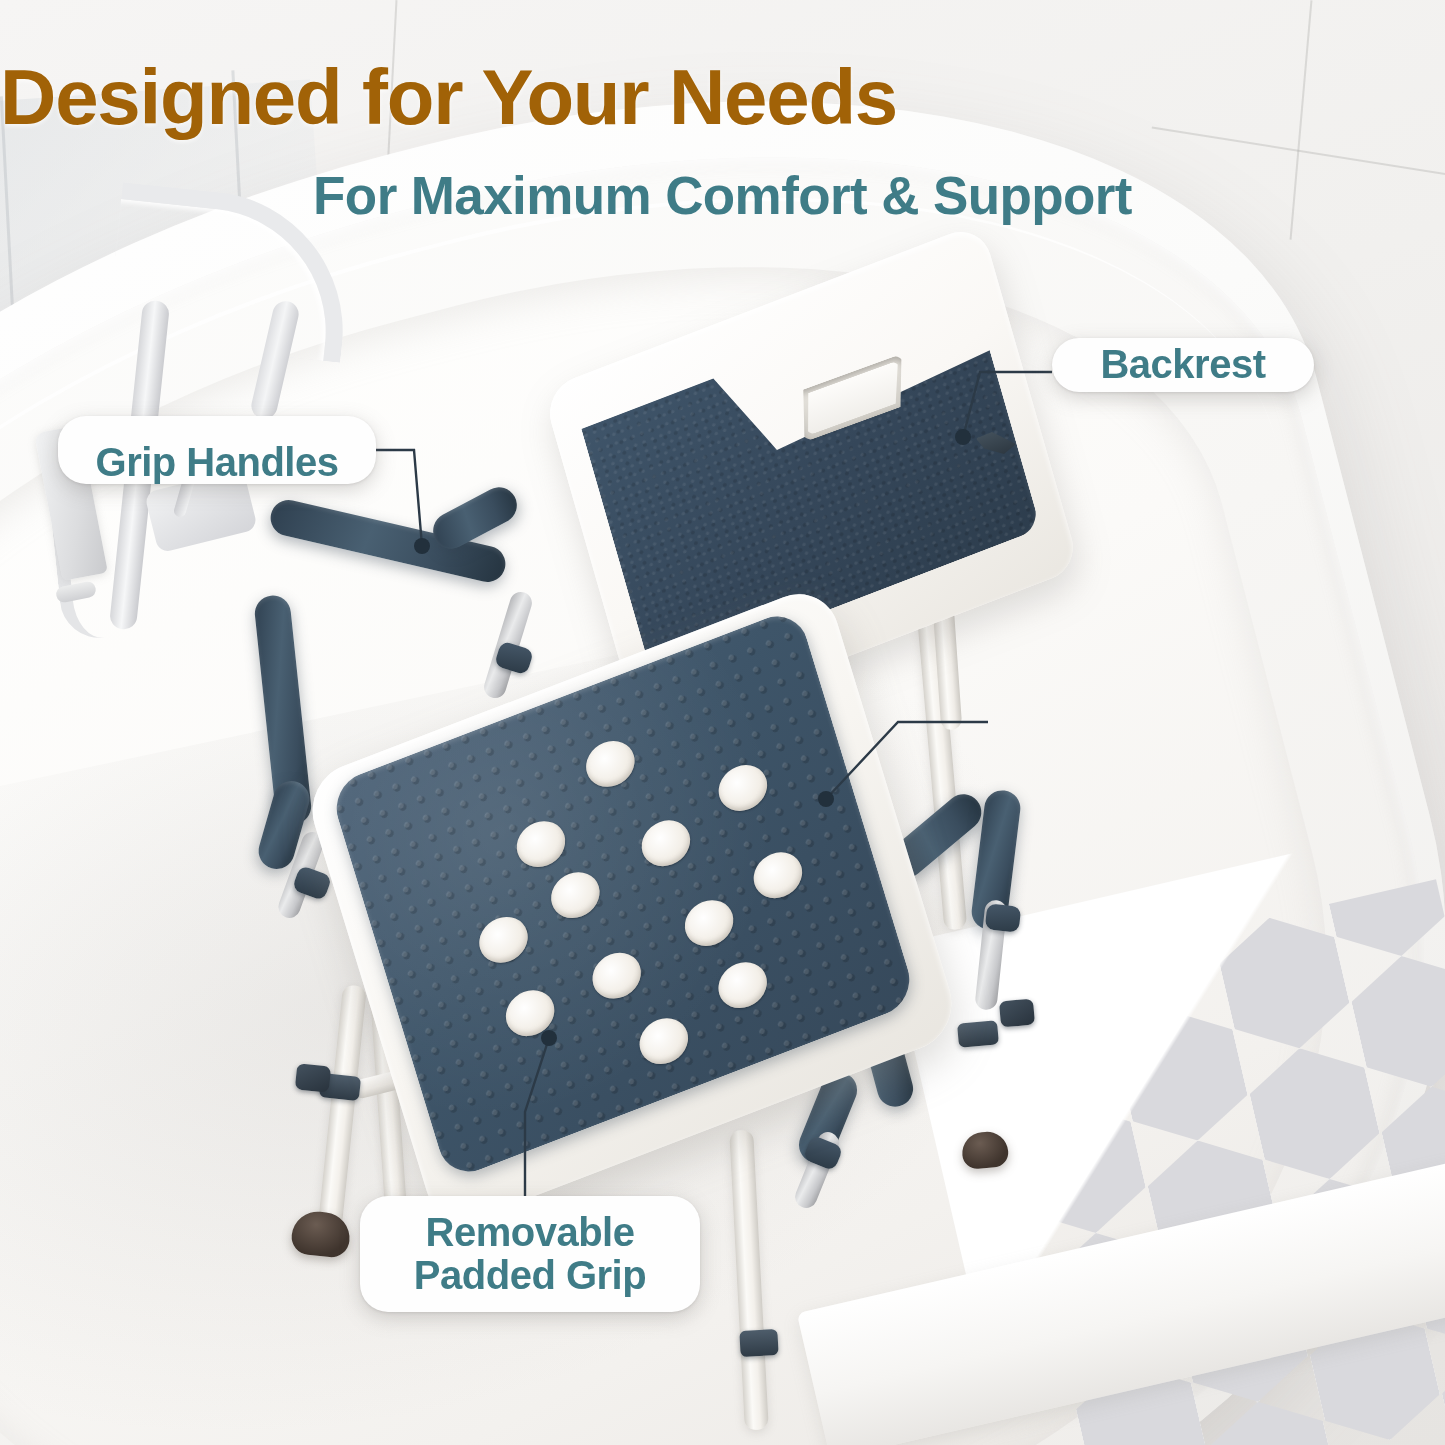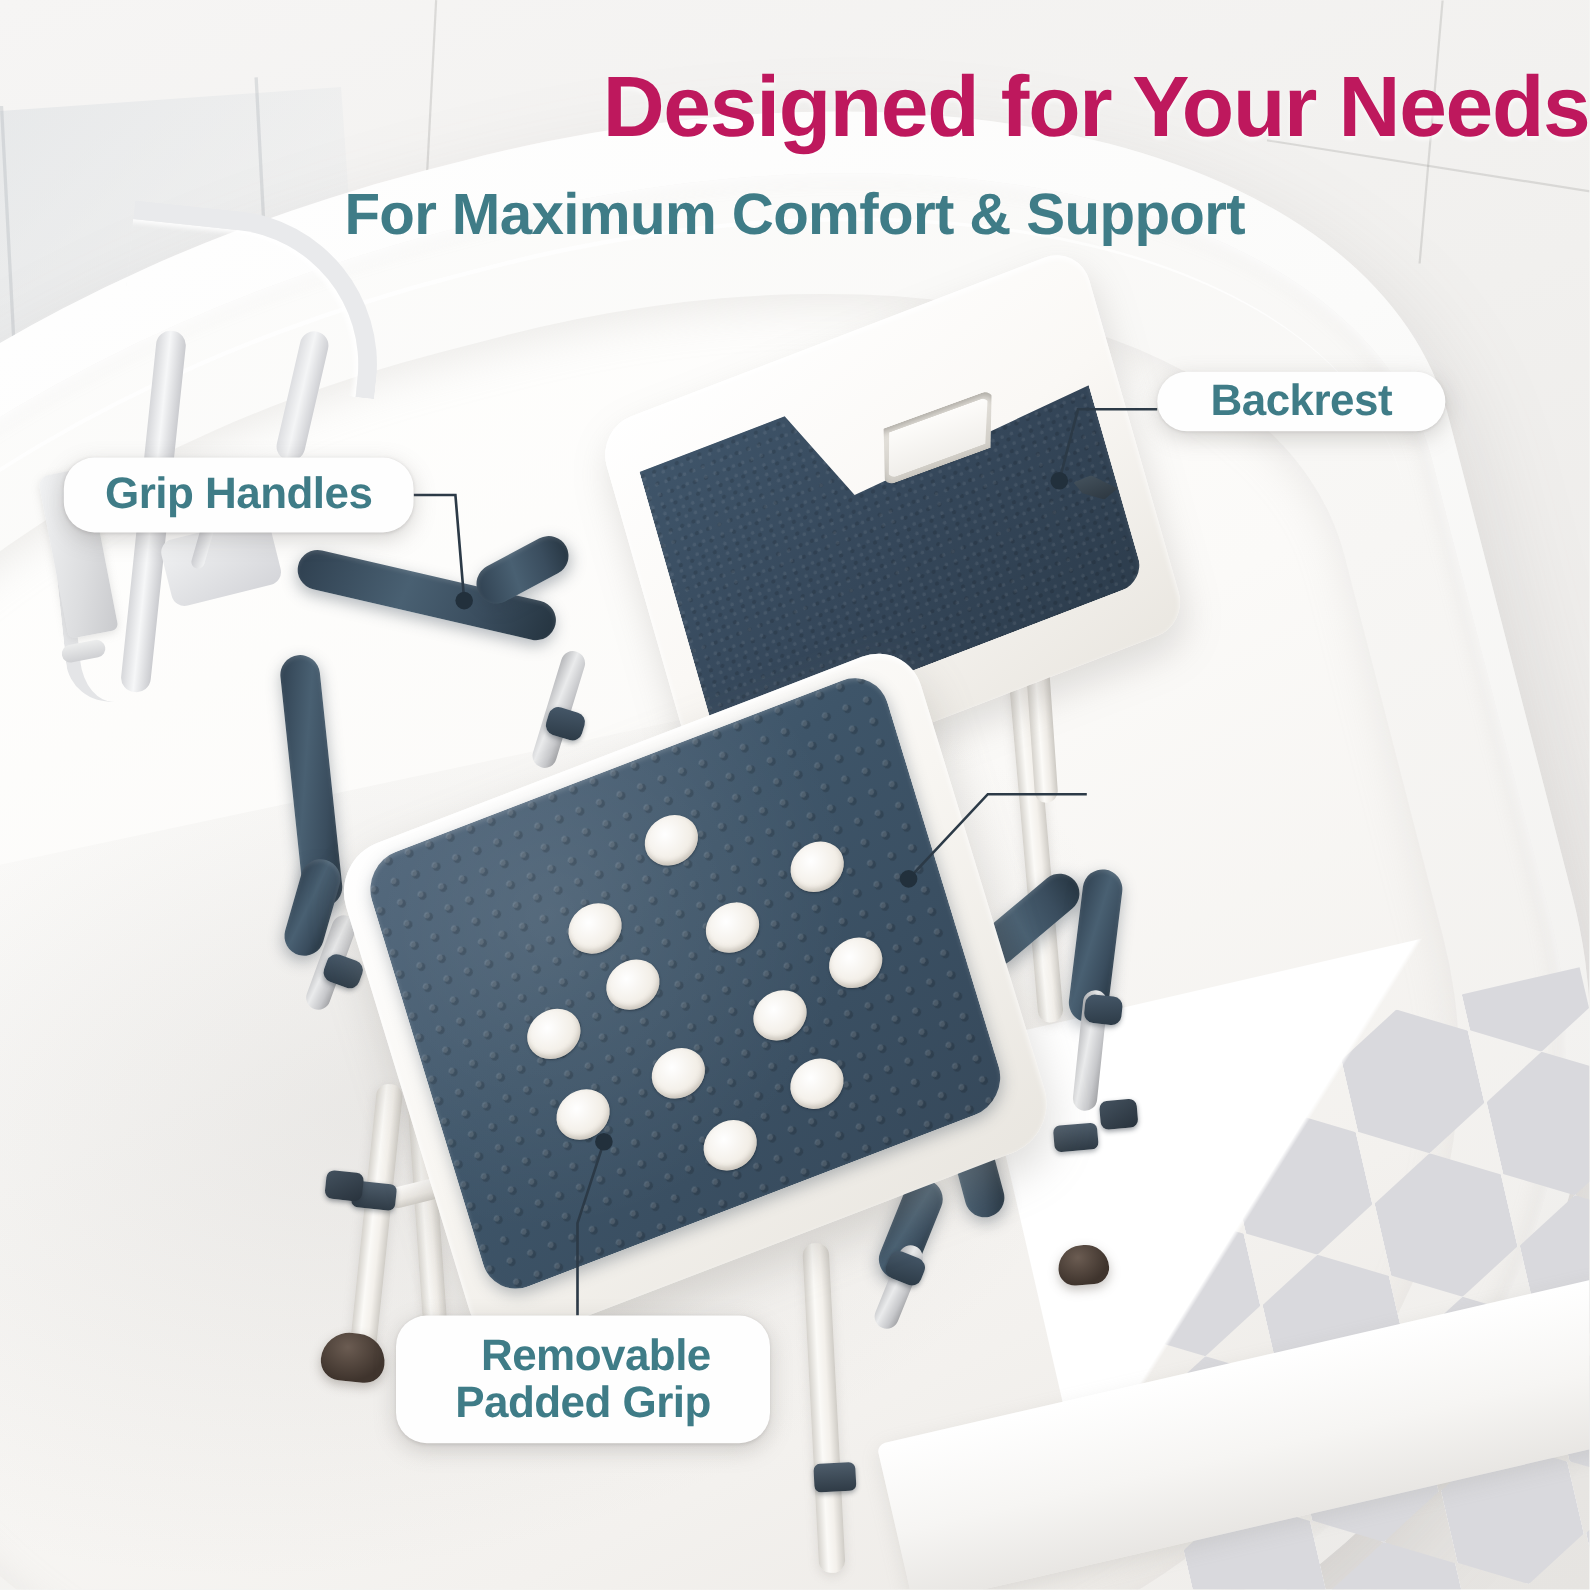--- a/index.html
+++ b/index.html
@@ -268,22 +268,22 @@
     border-radius:9px;
     box-shadow:0 2px 5px rgba(35,45,55,.4);
   }
   .dot-mark{
     position:absolute;width:13px;height:13px;border-radius:50%;
     background:#222e38;opacity:.8;
   }
 
   
   .title{
-    position:absolute;left:0;right:0;top:52px;text-align:right;
-    font-size:78px;font-weight:bold;color:#be185d;
+    position:absolute;left:0;right:0;top:52px;text-align:left;
+    font-size:78px;font-weight:bold;color:#a16207;
     letter-spacing:-1.2px;
     font-family:"Liberation Sans", sans-serif;
     text-shadow:0 2px 4px rgba(255,255,255,.7);
   }
   .subtitle{
     position:absolute;left:0;right:0;top:165px;text-align:center;
     font-size:53px;font-weight:bold;color:#3f7c87;
     letter-spacing:-.6px;
     font-family:"Liberation Sans", sans-serif;
   }
@@ -295,23 +295,23 @@
     border-radius:28px;
     box-shadow:0 6px 20px rgba(110,108,105,.28), 0 1px 3px rgba(110,108,105,.18);
     display:flex;align-items:center;justify-content:center;
     color:#3f7c87;font-weight:bold;
     font-family:"Liberation Sans", sans-serif;
     text-align:center;
     line-height:1.08;
     letter-spacing:-.5px;
   }
   .pill.p-backrest{left:1052px;top:338px;width:262px;height:54px;font-size:40px;}
-  .pill.p-grip{left:58px;top:416px;width:318px;height:68px;font-size:40px;}
+  .pill.p-grip{left:58px;top:416px;width:318px;height:68px;font-size:40px;align-items:flex-end;}
   .pill.p-drain{left:988px;top:692px;width:296px;height:66px;font-size:40px;}
-  .pill.p-seat{left:360px;top:1196px;width:320px;height:116px;font-size:40px;padding:0 10px;text-align:right;}
+  .pill.p-seat{left:360px;top:1196px;width:320px;height:116px;font-size:40px;padding:0 10px;}
 
   .leaderlayer{position:absolute;inset:0;pointer-events:none;}
 </style>
 </head>
 <body>
 
 <div id="stage">
 
   <div class="scene">
     <div class="bg-wall"></div>

